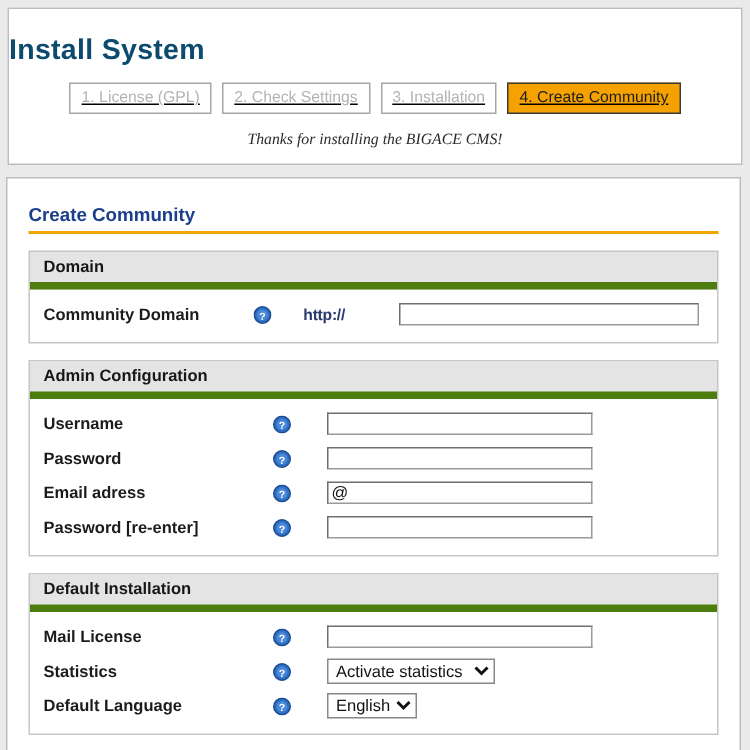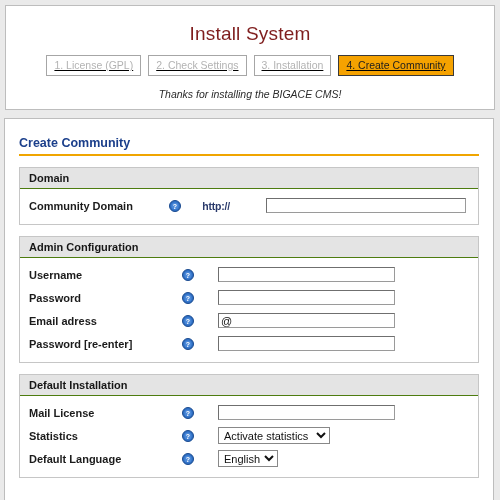--- a/index.html
+++ b/index.html
@@ -26,24 +26,24 @@
     box-sizing: border-box;
   }
   #top-panel {
     position: absolute;
     left: 5px;
     top: 5px;
     width: 490px;
     height: 105px;
   }
   #install-title {
-    text-align: center;
+    text-align: left;
     font-size: 19px;
-    font-weight: normal;
-    color: #7f1d1d;
+    font-weight: bold;
+    color: #0c4a6e;
     margin-top: 17px;
     letter-spacing: 0.2px;
   }
   #tabs {
     display: flex;
     justify-content: center;
     gap: 7px;
     margin-top: 10px;
     text-decoration: underline;
   }
@@ -62,20 +62,21 @@
     border: 1px solid #3a3a3a;
     color: #1d1d1d;
     font-weight: normal;
   }
   #thanks {
     text-align: center;
     font-style: italic;
     font-size: 10.5px;
     color: #2b2b2b;
     margin-top: 12px;
+    font-family: Liberation Serif, serif;
   }
 
   
   #main-panel {
     position: absolute;
     left: 4px;
     top: 118px;
     width: 490px;
     height: 468px;
   }
@@ -95,21 +96,21 @@
   }
 
   .fieldset {
     margin: 11px 14px 0 14px;
     border: 1px solid #c6c6c6;
     background: #ffffff;
     box-sizing: border-box;
   }
   .fs-header {
     background: #e4e4e4;
-    border-bottom: 1px solid #4d7c0f;
+    border-bottom: 5px solid #4d7c0f;
     font-size: 11px;
     font-weight: bold;
     color: #171717;
     padding: 4px 0 4px 9px;
   }
   .fs-body {
     padding: 5px 0 7px 0;
   }
   .row {
     display: flex;

